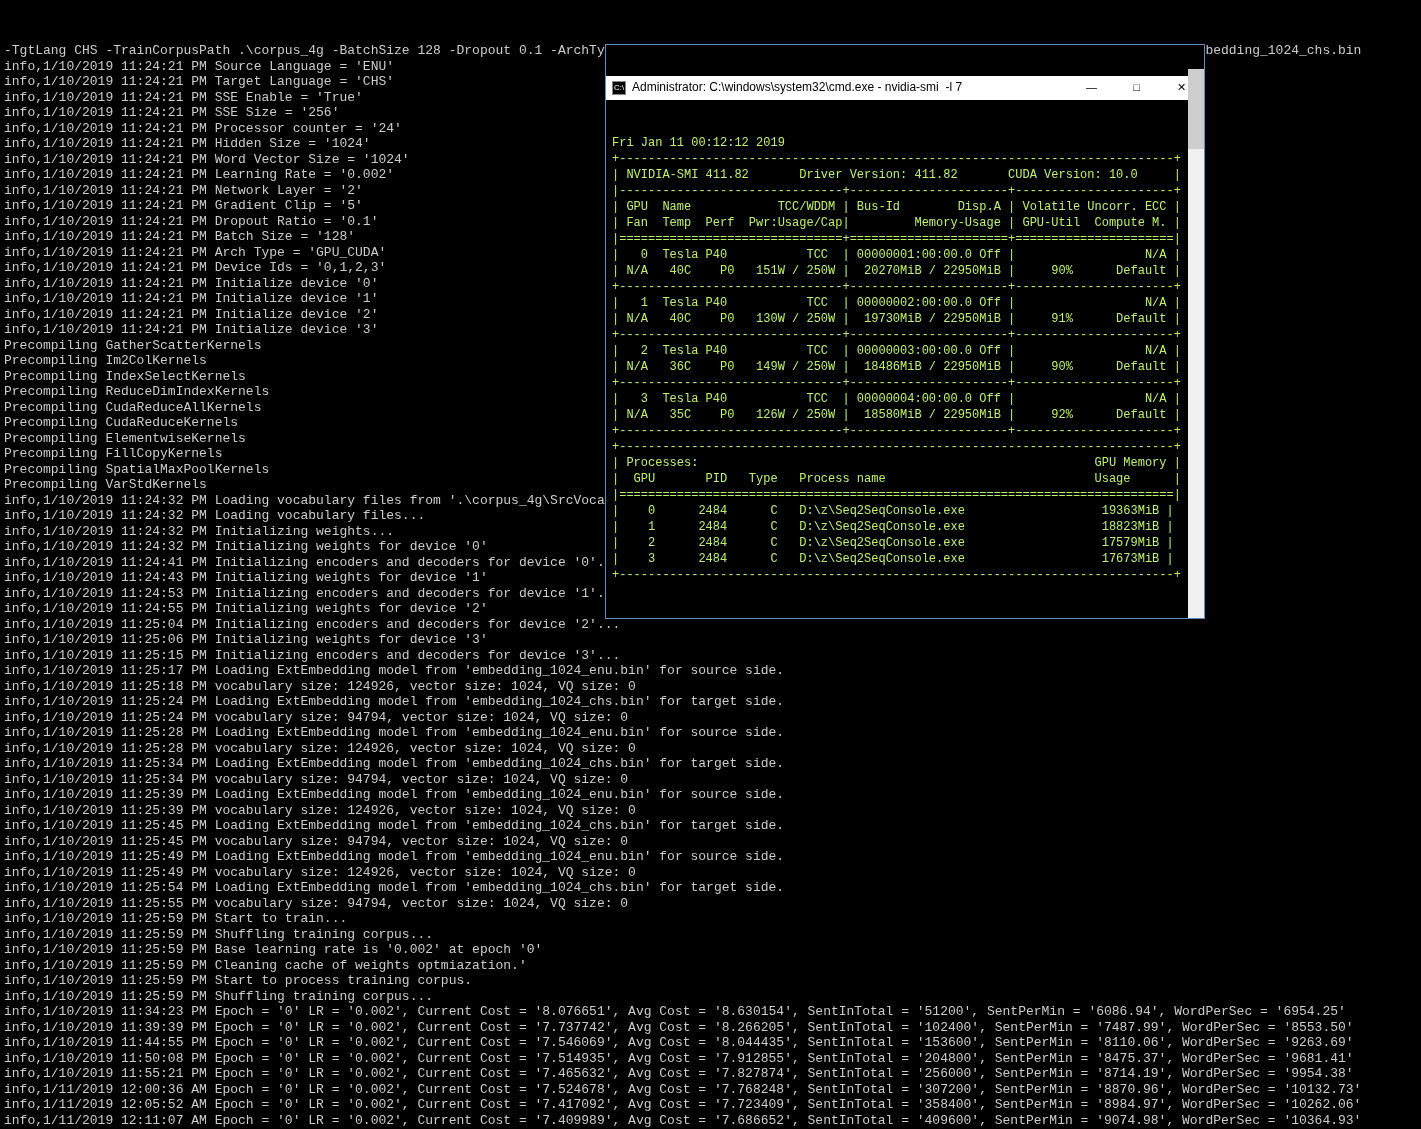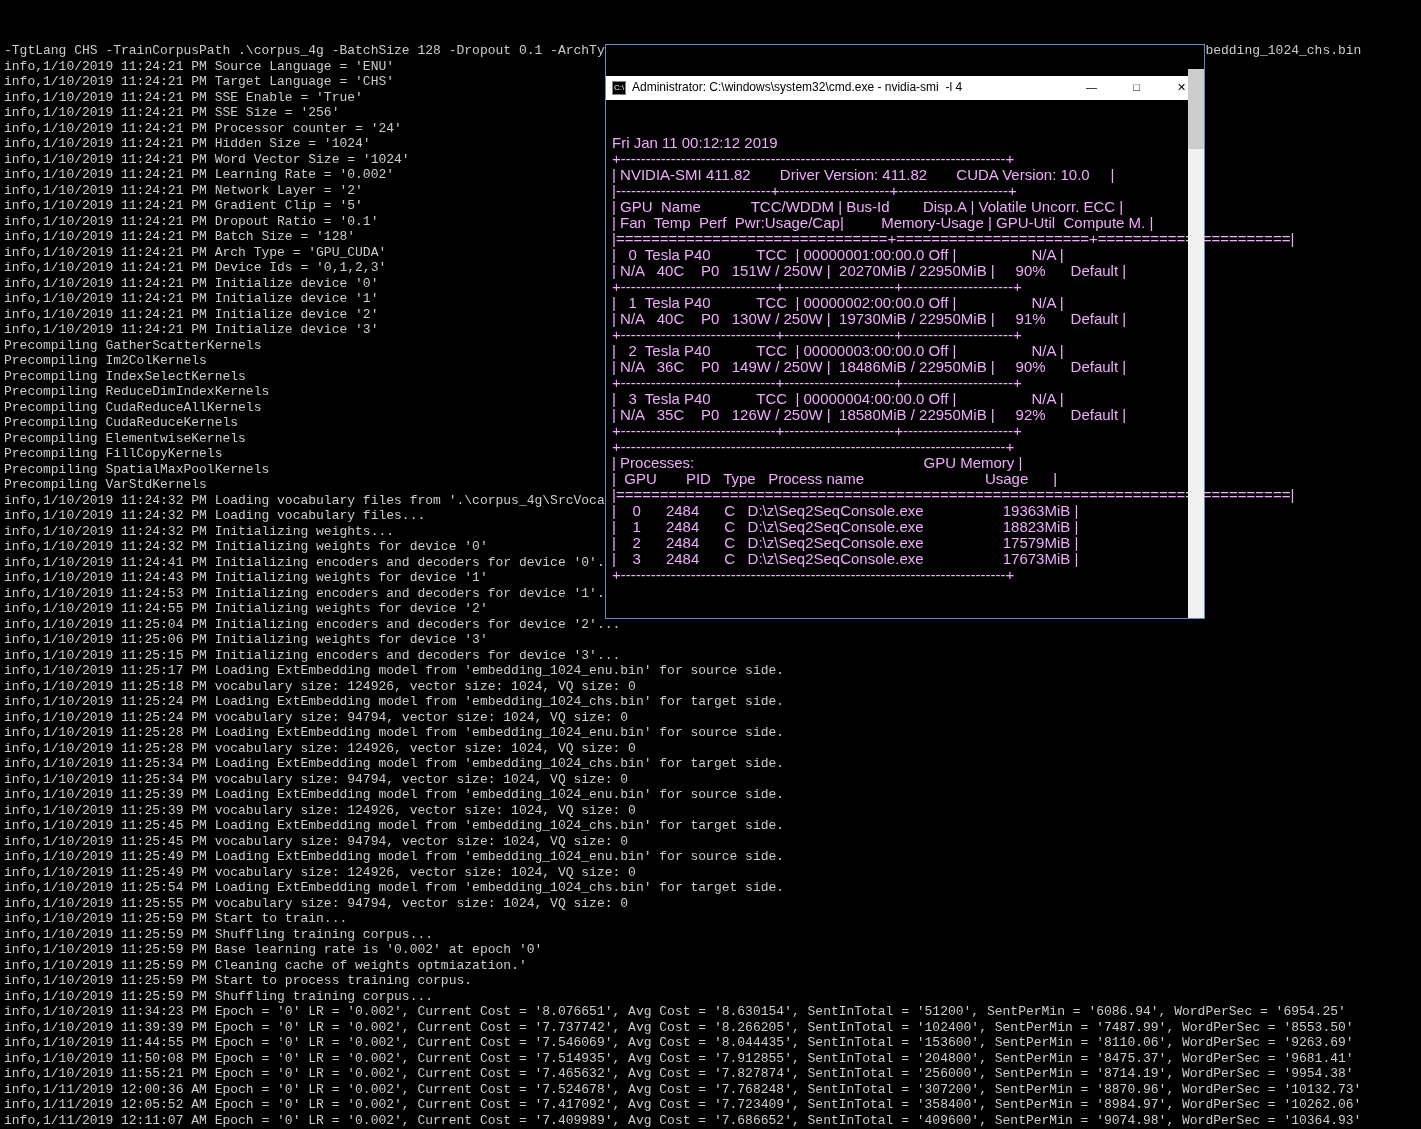--- a/index.html
+++ b/index.html
@@ -40,45 +40,45 @@
     font-size:8px;display:inline-flex;align-items:center;justify-content:center;
     margin-right:6px;border:1px solid #888;
   }
   #smi-title .spacer{flex:1;}
   #smi-title .ctrl{
     width:45px;height:24px;display:flex;align-items:center;justify-content:center;
     font-size:11px;color:#000;
   }
   #smi-body {
     padding:4px 6px;
-    font-family:Liberation Sans, sans-serif;
-    font-size:15px;
+    font-family:Liberation Mono, monospace;
+    font-size:12px;
     line-height:16px;
-    color:#f0abfc;
+    color:#bef264;
     white-space:pre;
     position:relative;
   }
   #smi-scroll {
     position:absolute;right:0;top:24px;bottom:0;width:16px;background:#f0f0f0;
   }
   #smi-scroll .thumb{position:absolute;top:0;left:0;right:0;height:80px;background:#cdcdcd;}
 </style>
 </head>
 <body>
 
 
 
 
 <div id="bg-terminal"><div>-TgtLang CHS -TrainCorpusPath .\corpus_4g -BatchSize 128 -Dropout 0.1 -ArchType 0 -DeviceIds 0,1,2,3 -SrcEmbedding embedding_1024_enu.bin -TgtEmbedding embedding_1024_chs.bin</div><div>info,1/10/2019 11:24:21 PM Source Language = 'ENU'</div><div>info,1/10/2019 11:24:21 PM Target Language = 'CHS'</div><div>info,1/10/2019 11:24:21 PM SSE Enable = 'True'</div><div>info,1/10/2019 11:24:21 PM SSE Size = '256'</div><div>info,1/10/2019 11:24:21 PM Processor counter = '24'</div><div>info,1/10/2019 11:24:21 PM Hidden Size = '1024'</div><div>info,1/10/2019 11:24:21 PM Word Vector Size = '1024'</div><div>info,1/10/2019 11:24:21 PM Learning Rate = '0.002'</div><div>info,1/10/2019 11:24:21 PM Network Layer = '2'</div><div>info,1/10/2019 11:24:21 PM Gradient Clip = '5'</div><div>info,1/10/2019 11:24:21 PM Dropout Ratio = '0.1'</div><div>info,1/10/2019 11:24:21 PM Batch Size = '128'</div><div>info,1/10/2019 11:24:21 PM Arch Type = 'GPU_CUDA'</div><div>info,1/10/2019 11:24:21 PM Device Ids = '0,1,2,3'</div><div>info,1/10/2019 11:24:21 PM Initialize device '0'</div><div>info,1/10/2019 11:24:21 PM Initialize device '1'</div><div>info,1/10/2019 11:24:21 PM Initialize device '2'</div><div>info,1/10/2019 11:24:21 PM Initialize device '3'</div><div>Precompiling GatherScatterKernels</div><div>Precompiling Im2ColKernels</div><div>Precompiling IndexSelectKernels</div><div>Precompiling ReduceDimIndexKernels</div><div>Precompiling CudaReduceAllKernels</div><div>Precompiling CudaReduceKernels</div><div>Precompiling ElementwiseKernels</div><div>Precompiling FillCopyKernels</div><div>Precompiling SpatialMaxPoolKernels</div><div>Precompiling VarStdKernels</div><div>info,1/10/2019 11:24:32 PM Loading vocabulary files from '.\corpus_4g\SrcVocab.txt' and</div><div>info,1/10/2019 11:24:32 PM Loading vocabulary files...</div><div>info,1/10/2019 11:24:32 PM Initializing weights...</div><div>info,1/10/2019 11:24:32 PM Initializing weights for device '0'</div><div>info,1/10/2019 11:24:41 PM Initializing encoders and decoders for device '0'...</div><div>info,1/10/2019 11:24:43 PM Initializing weights for device '1'</div><div>info,1/10/2019 11:24:53 PM Initializing encoders and decoders for device '1'...</div><div>info,1/10/2019 11:24:55 PM Initializing weights for device '2'</div><div>info,1/10/2019 11:25:04 PM Initializing encoders and decoders for device '2'...</div><div>info,1/10/2019 11:25:06 PM Initializing weights for device '3'</div><div>info,1/10/2019 11:25:15 PM Initializing encoders and decoders for device '3'...</div><div>info,1/10/2019 11:25:17 PM Loading ExtEmbedding model from 'embedding_1024_enu.bin' for source side.</div><div>info,1/10/2019 11:25:18 PM vocabulary size: 124926, vector size: 1024, VQ size: 0</div><div>info,1/10/2019 11:25:24 PM Loading ExtEmbedding model from 'embedding_1024_chs.bin' for target side.</div><div>info,1/10/2019 11:25:24 PM vocabulary size: 94794, vector size: 1024, VQ size: 0</div><div>info,1/10/2019 11:25:28 PM Loading ExtEmbedding model from 'embedding_1024_enu.bin' for source side.</div><div>info,1/10/2019 11:25:28 PM vocabulary size: 124926, vector size: 1024, VQ size: 0</div><div>info,1/10/2019 11:25:34 PM Loading ExtEmbedding model from 'embedding_1024_chs.bin' for target side.</div><div>info,1/10/2019 11:25:34 PM vocabulary size: 94794, vector size: 1024, VQ size: 0</div><div>info,1/10/2019 11:25:39 PM Loading ExtEmbedding model from 'embedding_1024_enu.bin' for source side.</div><div>info,1/10/2019 11:25:39 PM vocabulary size: 124926, vector size: 1024, VQ size: 0</div><div>info,1/10/2019 11:25:45 PM Loading ExtEmbedding model from 'embedding_1024_chs.bin' for target side.</div><div>info,1/10/2019 11:25:45 PM vocabulary size: 94794, vector size: 1024, VQ size: 0</div><div>info,1/10/2019 11:25:49 PM Loading ExtEmbedding model from 'embedding_1024_enu.bin' for source side.</div><div>info,1/10/2019 11:25:49 PM vocabulary size: 124926, vector size: 1024, VQ size: 0</div><div>info,1/10/2019 11:25:54 PM Loading ExtEmbedding model from 'embedding_1024_chs.bin' for target side.</div><div>info,1/10/2019 11:25:55 PM vocabulary size: 94794, vector size: 1024, VQ size: 0</div><div>info,1/10/2019 11:25:59 PM Start to train...</div><div>info,1/10/2019 11:25:59 PM Shuffling training corpus...</div><div>info,1/10/2019 11:25:59 PM Base learning rate is '0.002' at epoch '0'</div><div>info,1/10/2019 11:25:59 PM Cleaning cache of weights optmiazation.'</div><div>info,1/10/2019 11:25:59 PM Start to process training corpus.</div><div>info,1/10/2019 11:25:59 PM Shuffling training corpus...</div><div>info,1/10/2019 11:34:23 PM Epoch = '0' LR = '0.002', Current Cost = '8.076651', Avg Cost = '8.630154', SentInTotal = '51200', SentPerMin = '6086.94', WordPerSec = '6954.25'</div><div>info,1/10/2019 11:39:39 PM Epoch = '0' LR = '0.002', Current Cost = '7.737742', Avg Cost = '8.266205', SentInTotal = '102400', SentPerMin = '7487.99', WordPerSec = '8553.50'</div><div>info,1/10/2019 11:44:55 PM Epoch = '0' LR = '0.002', Current Cost = '7.546069', Avg Cost = '8.044435', SentInTotal = '153600', SentPerMin = '8110.06', WordPerSec = '9263.69'</div><div>info,1/10/2019 11:50:08 PM Epoch = '0' LR = '0.002', Current Cost = '7.514935', Avg Cost = '7.912855', SentInTotal = '204800', SentPerMin = '8475.37', WordPerSec = '9681.41'</div><div>info,1/10/2019 11:55:21 PM Epoch = '0' LR = '0.002', Current Cost = '7.465632', Avg Cost = '7.827874', SentInTotal = '256000', SentPerMin = '8714.19', WordPerSec = '9954.38'</div><div>info,1/11/2019 12:00:36 AM Epoch = '0' LR = '0.002', Current Cost = '7.524678', Avg Cost = '7.768248', SentInTotal = '307200', SentPerMin = '8870.96', WordPerSec = '10132.73'</div><div>info,1/11/2019 12:05:52 AM Epoch = '0' LR = '0.002', Current Cost = '7.417092', Avg Cost = '7.723409', SentInTotal = '358400', SentPerMin = '8984.97', WordPerSec = '10262.06'</div><div>info,1/11/2019 12:11:07 AM Epoch = '0' LR = '0.002', Current Cost = '7.409989', Avg Cost = '7.686652', SentInTotal = '409600', SentPerMin = '9074.98', WordPerSec = '10364.93'</div></div>
 
 
 <div id="smi-window">
   <div id="smi-title">
     <span class="icon">C:\</span>
-    <span>Administrator: C:\windows\system32\cmd.exe - nvidia-smi  -l 4</span>
+    <span>Administrator: C:\windows\system32\cmd.exe - nvidia-smi  -l 7</span>
     <span class="spacer"></span>
     <span class="ctrl">—</span>
     <span class="ctrl">□</span>
     <span class="ctrl close">✕</span>
   </div>
   <div id="smi-body"><div>Fri Jan 11 00:12:12 2019</div><div>+-----------------------------------------------------------------------------+</div><div>| NVIDIA-SMI 411.82       Driver Version: 411.82       CUDA Version: 10.0     |</div><div>|-------------------------------+----------------------+----------------------+</div><div>| GPU  Name            TCC/WDDM | Bus-Id        Disp.A | Volatile Uncorr. ECC |</div><div>| Fan  Temp  Perf  Pwr:Usage/Cap|         Memory-Usage | GPU-Util  Compute M. |</div><div>|===============================+======================+======================|</div><div>|   0  Tesla P40           TCC  | 00000001:00:00.0 Off |                  N/A |</div><div>| N/A   40C    P0   151W / 250W |  20270MiB / 22950MiB |     90%      Default |</div><div>+-------------------------------+----------------------+----------------------+</div><div>|   1  Tesla P40           TCC  | 00000002:00:00.0 Off |                  N/A |</div><div>| N/A   40C    P0   130W / 250W |  19730MiB / 22950MiB |     91%      Default |</div><div>+-------------------------------+----------------------+----------------------+</div><div>|   2  Tesla P40           TCC  | 00000003:00:00.0 Off |                  N/A |</div><div>| N/A   36C    P0   149W / 250W |  18486MiB / 22950MiB |     90%      Default |</div><div>+-------------------------------+----------------------+----------------------+</div><div>|   3  Tesla P40           TCC  | 00000004:00:00.0 Off |                  N/A |</div><div>| N/A   35C    P0   126W / 250W |  18580MiB / 22950MiB |     92%      Default |</div><div>+-------------------------------+----------------------+----------------------+</div><div></div><div>+-----------------------------------------------------------------------------+</div><div>| Processes:                                                       GPU Memory |</div><div>|  GPU       PID   Type   Process name                             Usage      |</div><div>|=============================================================================|</div><div>|    0      2484      C   D:\z\Seq2SeqConsole.exe                   19363MiB |</div><div>|    1      2484      C   D:\z\Seq2SeqConsole.exe                   18823MiB |</div><div>|    2      2484      C   D:\z\Seq2SeqConsole.exe                   17579MiB |</div><div>|    3      2484      C   D:\z\Seq2SeqConsole.exe                   17673MiB |</div><div>+-----------------------------------------------------------------------------+</div></div>
   <div id="smi-scroll">
     <div class="thumb"></div>
   </div>
 </div>

